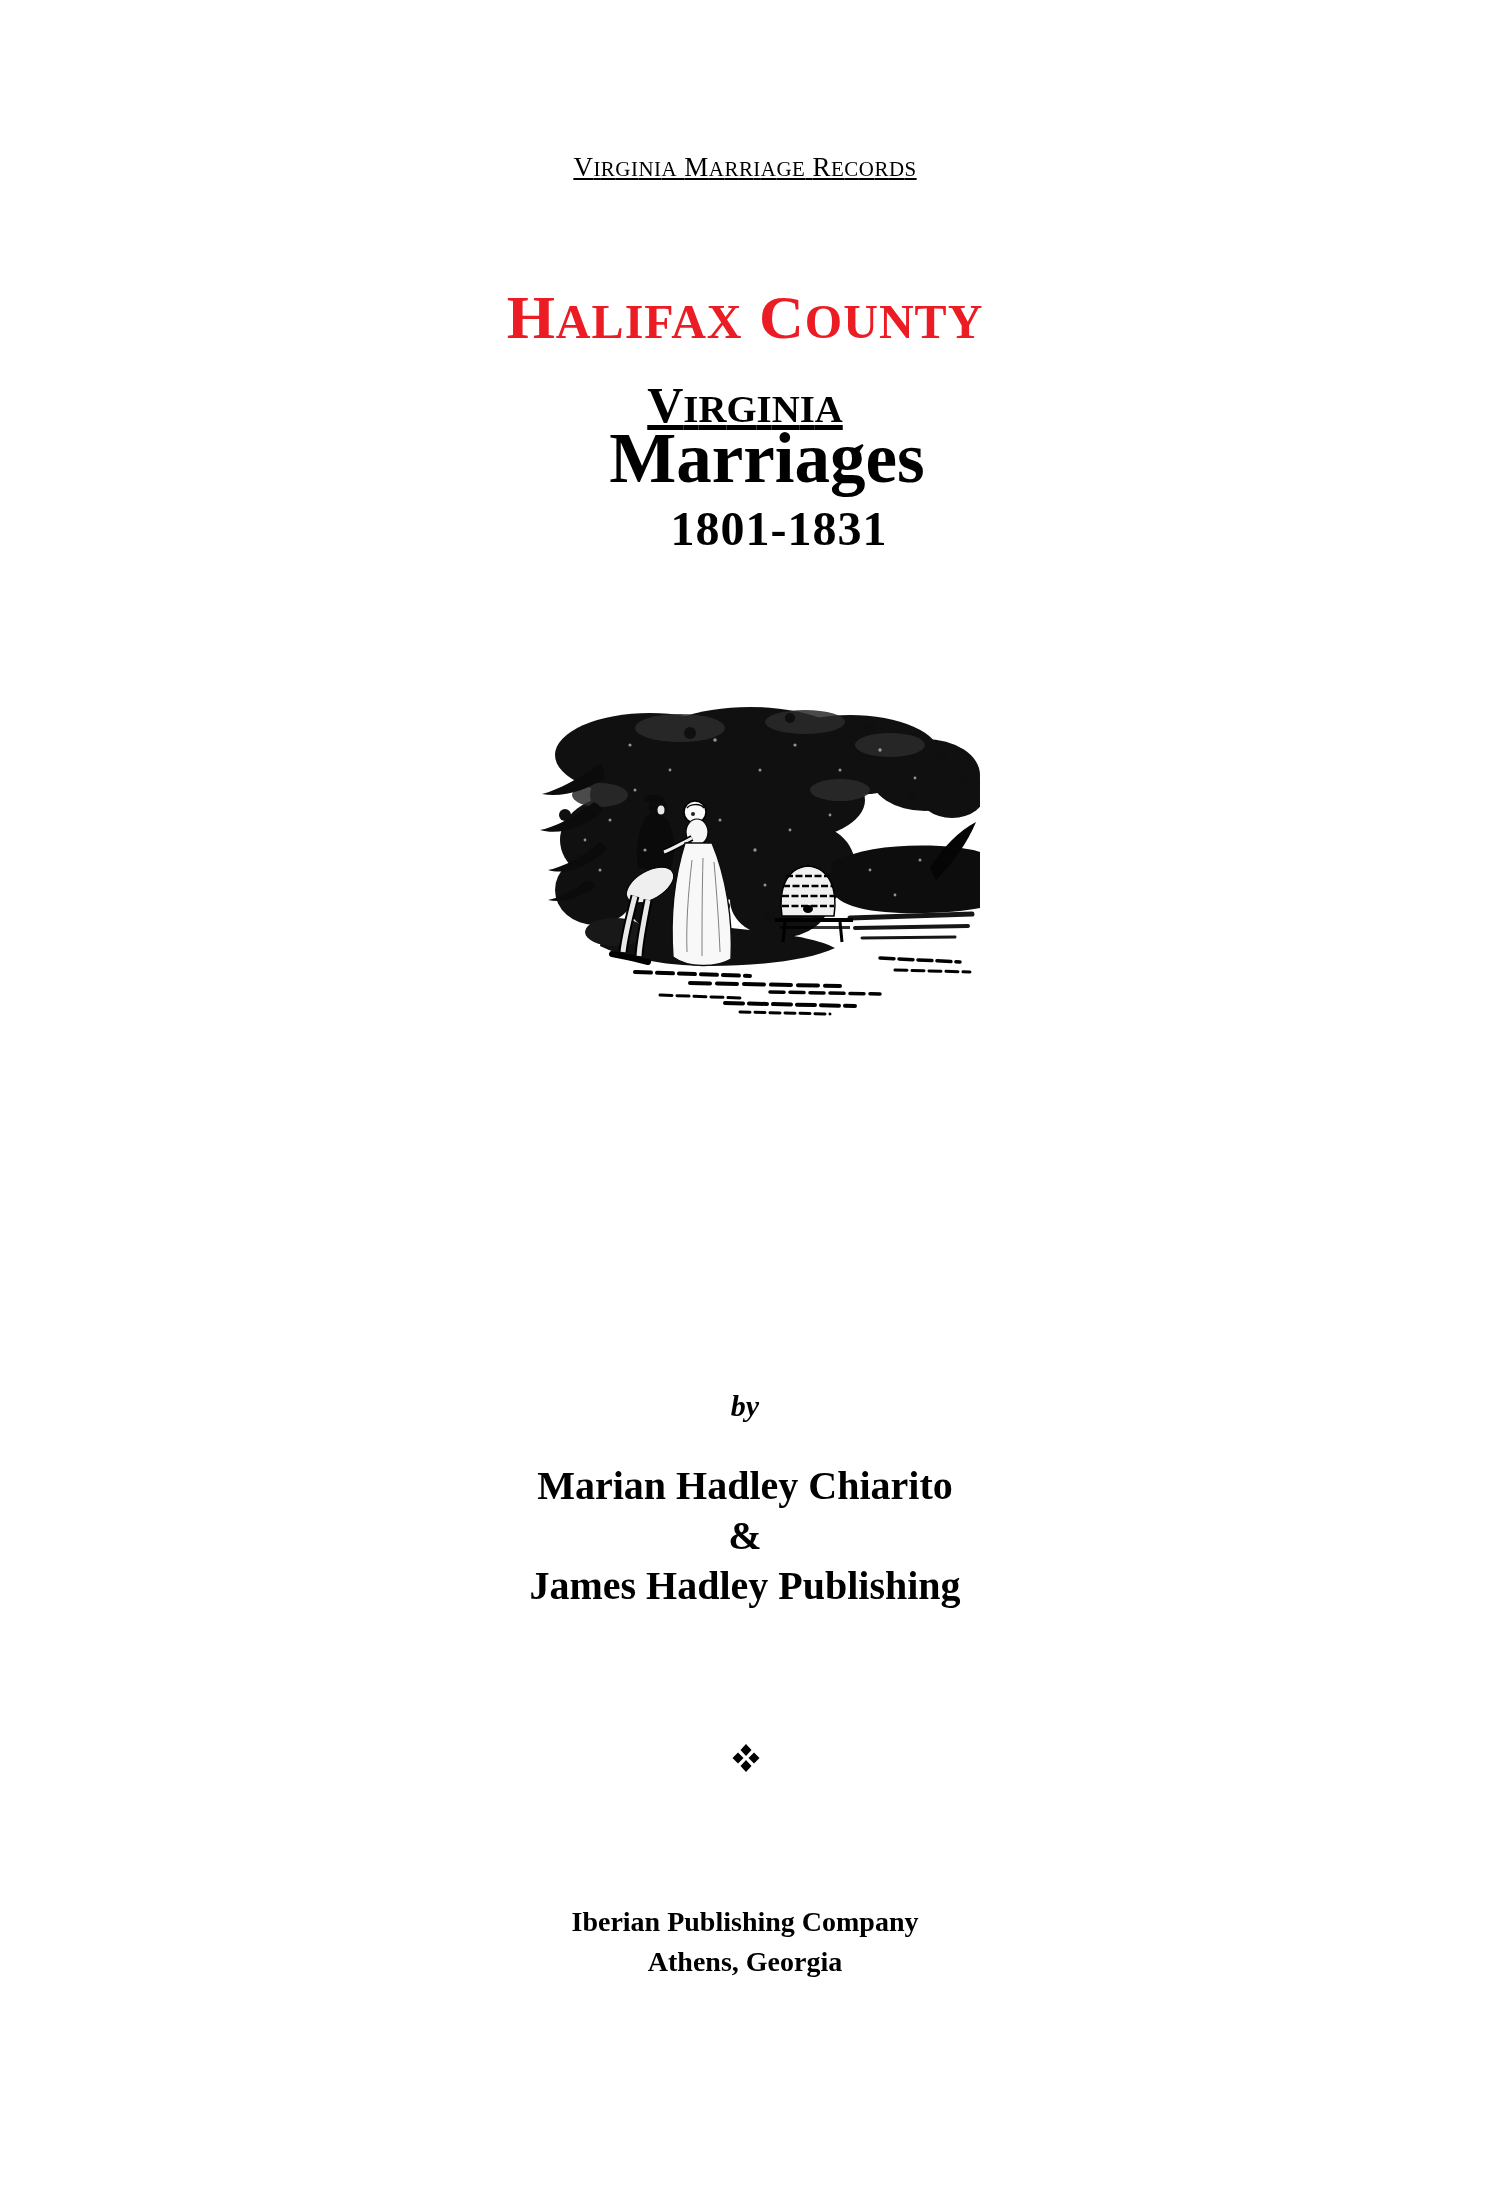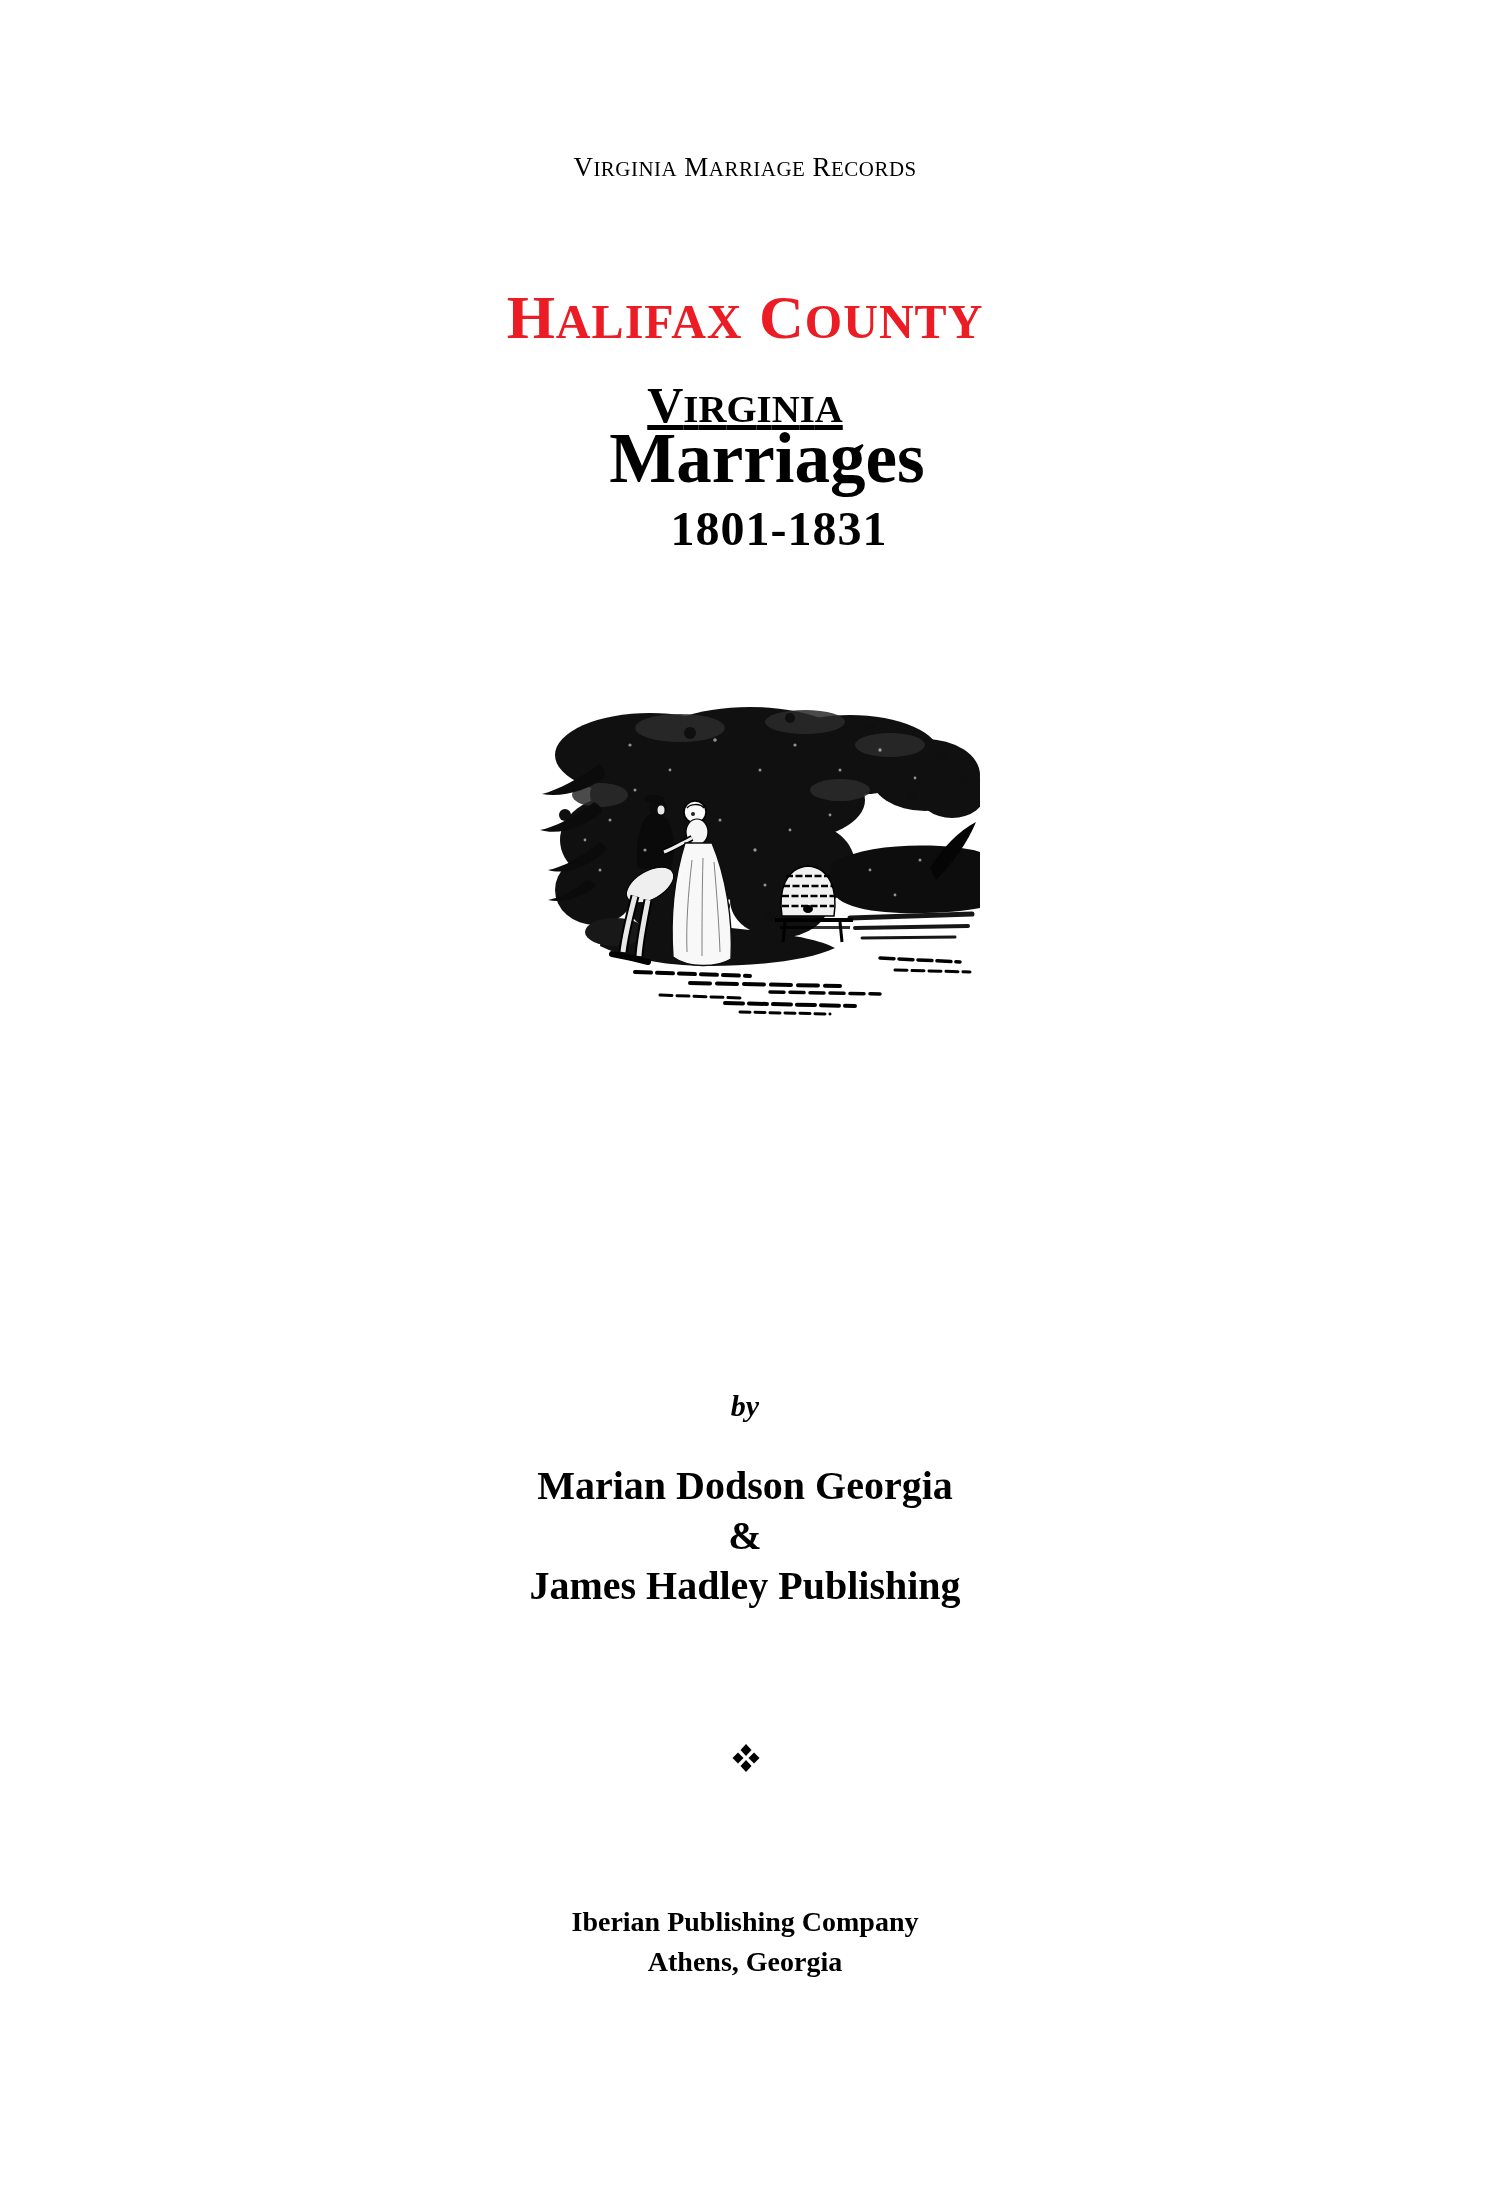--- a/index.html
+++ b/index.html
@@ -15,21 +15,21 @@
     position:absolute;
     left:0;
     width:1490px;
     text-align:center;
     white-space:nowrap;
   }
   
   .sc-small{font-size:0.775em;}
   .sc-big{font-size:1em;}
 
-  .series-header{top:152px;font-size:27px;font-weight:400;letter-spacing:0.5px;}
+  .series-header{top:152px;font-size:27px;font-weight:400;letter-spacing:0.5px;text-decoration:underline;}
   .main-title{top:282px;font-size:62px;font-weight:700;color:#EC1C24;letter-spacing:1px;}
   .subtitle{top:376px;font-size:50px;font-weight:700;text-decoration:underline;}
   .subject{top:418px;font-size:71px;font-weight:700;margin-left:22px;}
   .years{top:501px;font-size:48px;font-weight:700;letter-spacing:1px;margin-left:34px;}
   .byline{top:1389px;font-size:30px;font-weight:700;font-style:italic;}
   .authors{top:1461px;font-size:40px;font-weight:700;line-height:50px;}
   .publisher{top:1894px;font-size:28px;font-weight:700;line-height:40px;margin-top:8px;}
 
   .engraving{
     position:absolute;
@@ -190,21 +190,21 @@
       <circle cx="355" cy="195" r="1.4"></circle>
         <circle cx="95" cy="90" r="1.5"></circle>
       <circle cx="290" cy="115" r="1.4"></circle>
         <circle cx="45" cy="140" r="1.4"></circle>
     </g>
   </svg>
 
   <div class="line byline">by</div>
 
   <div class="line authors">
-    <div>Marian Dodson Georgia</div>
+    <div>Marian Hadley Chiarito</div>
     <div>&amp;</div>
     <div>James Hadley Publishing</div>
   </div>
 
   <svg class="ornament" viewBox="0 0 30 30" xmlns="http://www.w3.org/2000/svg">
     <g fill="#000000">
       <path d="M15,1 L20.5,7 L15,13 L9.5,7 Z"></path>
       <path d="M7,9.5 L12.5,15 L7,20.5 L1.5,15 Z"></path>
       <path d="M23,9.5 L28.5,15 L23,20.5 L17.5,15 Z"></path>
       <path d="M15,17 L20.5,23 L15,29 L9.5,23 Z"></path>

